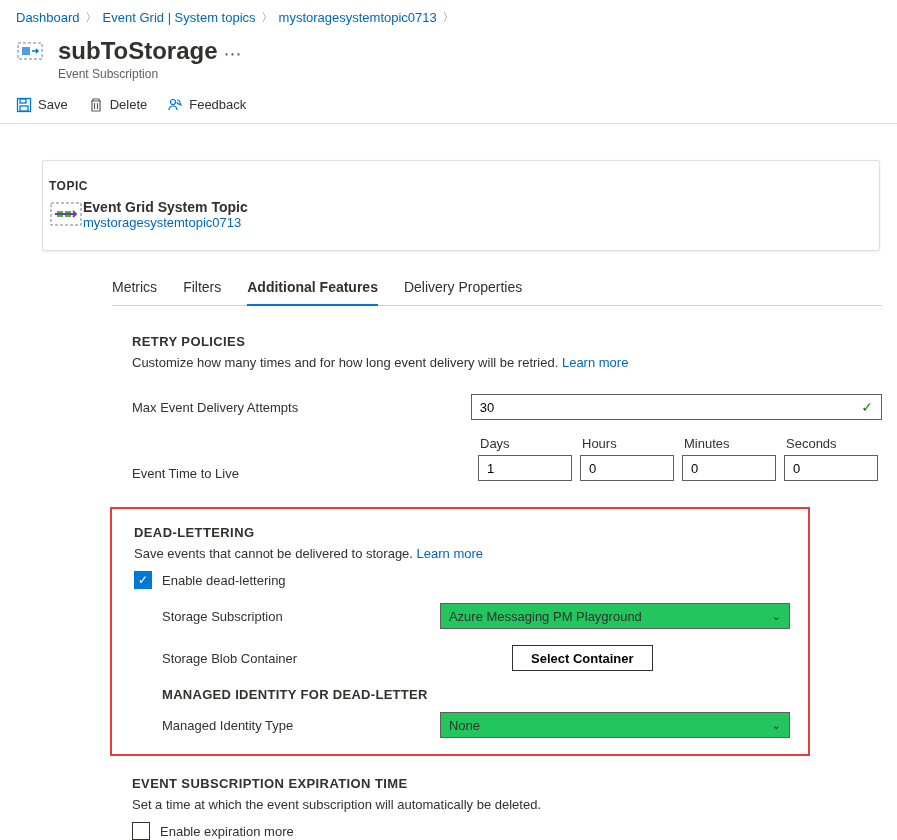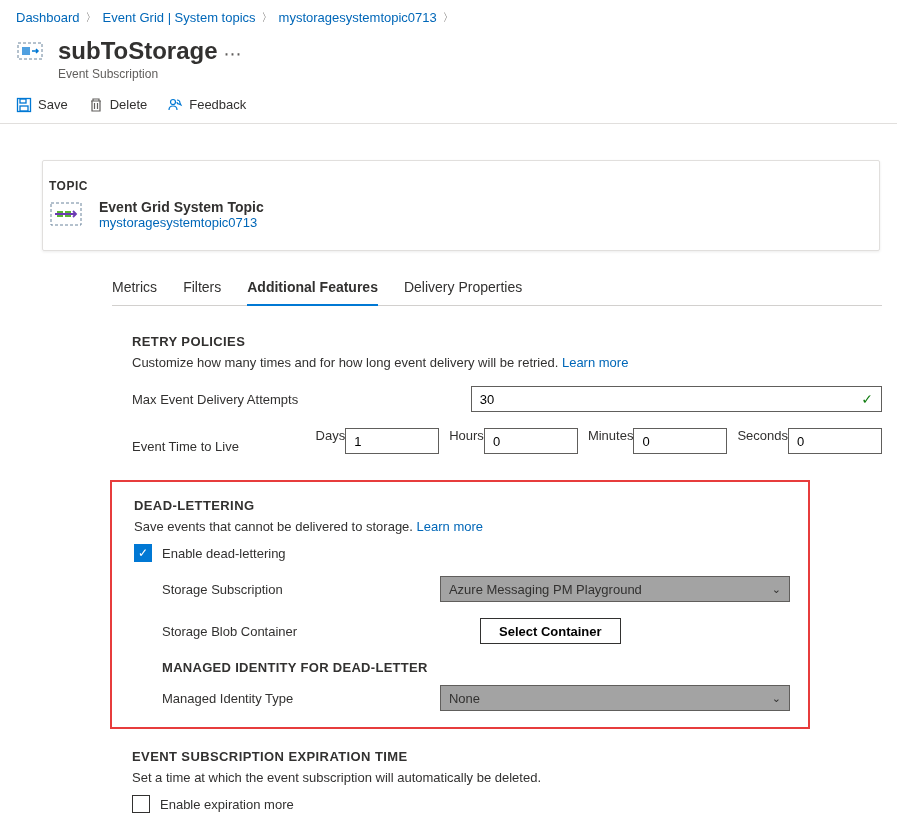--- a/index.html
+++ b/index.html
@@ -24,57 +24,57 @@
     .ellipsis { color: #605e5c; margin-left: 6px; font-size: 18px; padding-top: 6px; }
 
     
     .toolbar { display: flex; align-items: center; gap: 20px; padding: 8px 16px 10px; border-bottom: 1px solid #e1dfdd; }
     .toolbtn { display: flex; align-items: flex-start; gap: 6px; cursor: pointer; color: #323130; font-size: 13px; }
     .toolbtn svg { flex-shrink: 0; }
 
     
     .card { margin: 36px 16px 0 42px; border: 1px solid #e1dfdd; border-radius: 2px; box-shadow: 0 1px 3px rgba(0,0,0,0.08); padding: 18px 6px 20px; width: 838px; }
     .card-label { font-size: 12px; font-weight: 600; letter-spacing: 0.5px; color: #323130; }
-    .card-row { display: flex; align-items: flex-start; gap: 16px; margin-top: 6px; }
+    .card-row { display: flex; align-items: flex-start; gap: 0; margin-top: 6px; }
     .card-title { font-size: 14px; font-weight: 600; }
 
     
     .tabs { display: flex; gap: 26px; margin: 22px 0 0 112px; border-bottom: 1px solid #d2d0ce; width: 770px; }
     .tab { padding: 6px 0 10px; font-size: 14px; color: #323130; cursor: pointer; position: relative; }
     .tab.active { font-weight: 600; }
     .tab.active::after { content:""; position:absolute; left:0; right:0; bottom:-1px; height:2px; background:#0078d4; }
 
     
     .content { margin: 28px 0 0 132px; width: 750px; }
     .section-title { font-size: 13px; font-weight: 600; letter-spacing: 0.4px; margin-bottom: 6px; }
-    .section-desc { font-size: 13px; color: #323130; margin-bottom: 16px; }
+    .section-desc { font-size: 13px; color: #323130; margin-bottom: 24px; }
 
     .form-row { display: flex; align-items: center; margin-bottom: 16px; }
     .form-label { width: 346px; font-size: 13px; color: #323130; }
     .form-input { border: 1px solid #605e5c; height: 26px; padding: 2px 8px; font-size: 13px; font-family: inherit; background:#fff; }
     .input-with-check { display:flex; align-items:center; width:420px; border:1px solid #605e5c; height:26px; }
     .input-with-check input { border:none; outline:none; flex:1; padding:2px 8px; font-size:13px; font-family:inherit; }
     .check-green { color:#107c10; padding-right:8px; font-size:14px; }
 
     .ttl-labels { display:flex; gap: 0; }
-    .ttl-col { display:flex; flex-direction:row; }
+    .ttl-col { display:flex; flex-direction:column; }
     .ttl-col .lbl { font-size:13px; margin-bottom:4px; color:#323130; padding-left:2px; }
     .ttl-col input { width: 94px; margin-right: 8px; }
 
     .highlight-box { border: 2px solid #e73c3c; margin-left: -22px; padding: 16px 18px 12px 22px; width: 700px; margin-bottom: 20px; margin-top: 26px; }
 
     .checkbox-row { display:flex; align-items:center; gap:10px; margin-bottom:14px; }
     .cbx { width:18px; height:18px; border:1px solid #323130; display:flex; align-items:center; justify-content:center; cursor:pointer; }
     .cbx.checked { background:#0078d4; border-color:#0078d4; color:#fff; font-size:12px; }
     .cbx.unchecked { background:#fff; }
 
     .indent { margin-left: 28px; }
-    .select { border:1px solid #605e5c; height:26px; width:398px; display:flex; align-items:center; justify-content:space-between; padding:0 8px; font-size:13px; cursor:pointer; background:#a3a3a3; }
+    .select { border:1px solid #605e5c; height:26px; width:398px; display:flex; align-items:center; justify-content:space-between; padding:0 8px; font-size:13px; cursor:pointer; background:#22c55e; }
     .select .chev-d { font-size:11px; color:#323130; }
-    .btn-outline { border:1px solid #323130; background:#fff; height:26px; padding:0 18px; font-size:13px; font-weight:600; cursor:pointer; font-family:inherit; }
+    .btn-outline { border:1px solid #323130; background:#fff; height:26px; padding:0 18px; font-size:13px; font-weight:600; cursor:pointer; font-family:inherit;margin-left:32px; }
 
     .sub-heading { font-size:13px; font-weight:600; letter-spacing:0.3px; margin:14px 0 10px; }
 
     .topic-icon svg, .header-icon svg { display:block; }
   </style>
 </head>
 <body>
 
 <div class="breadcrumb">
   <a>Dashboard</a>

